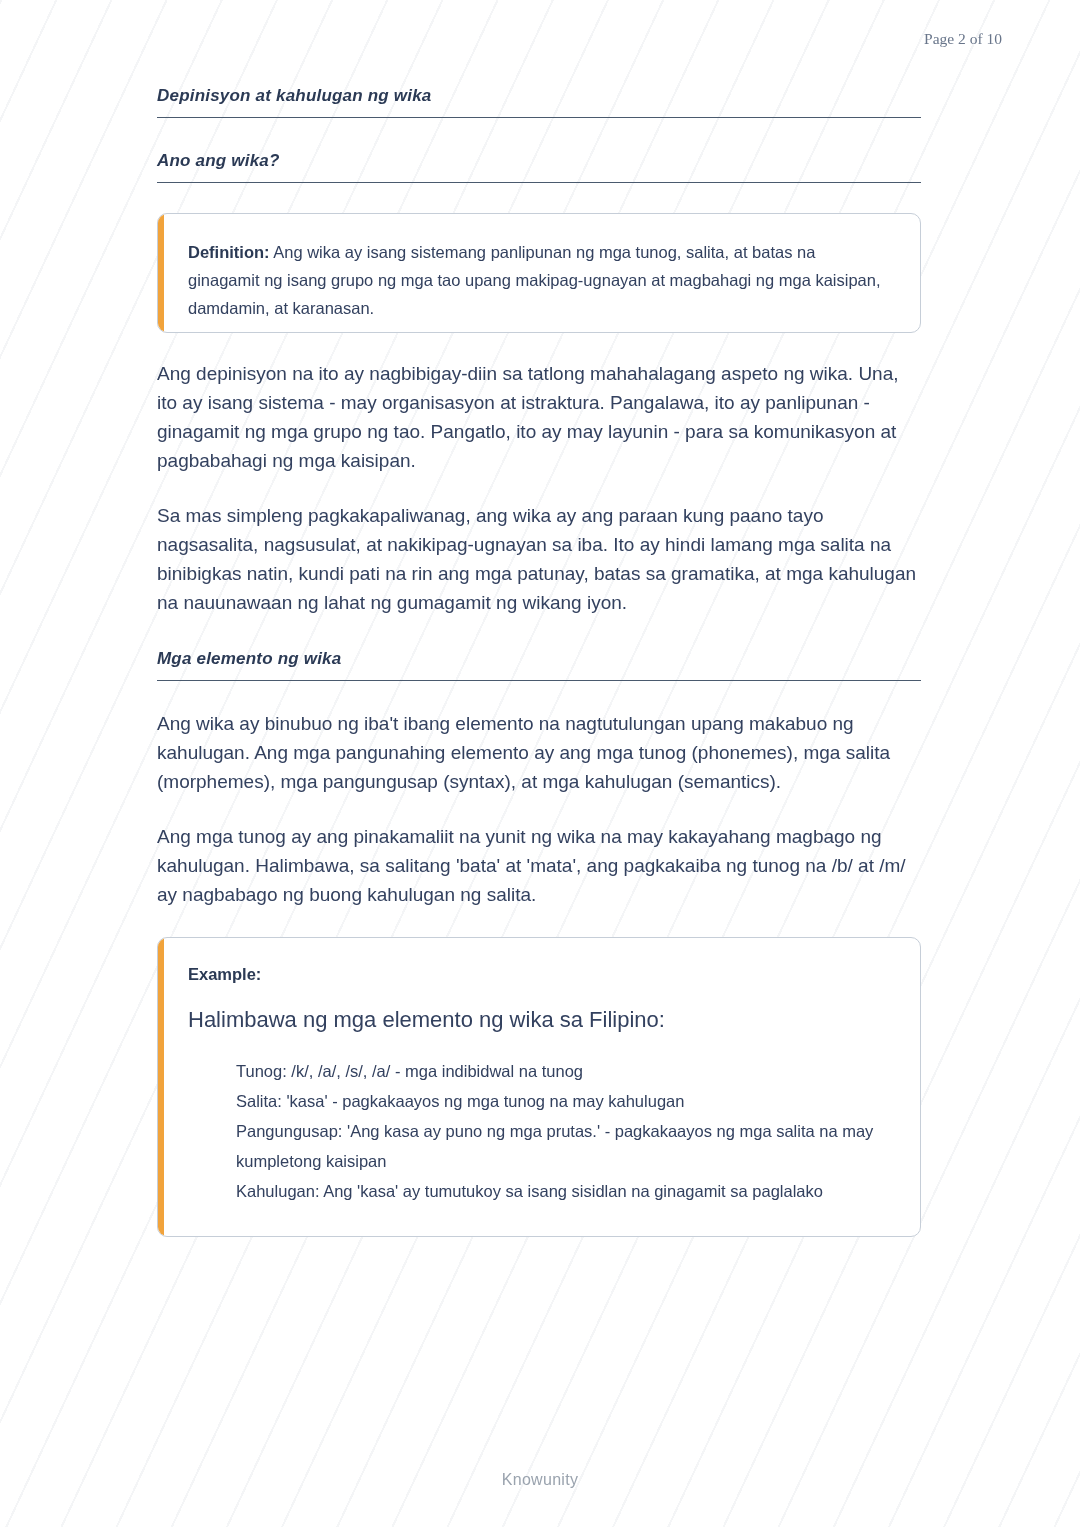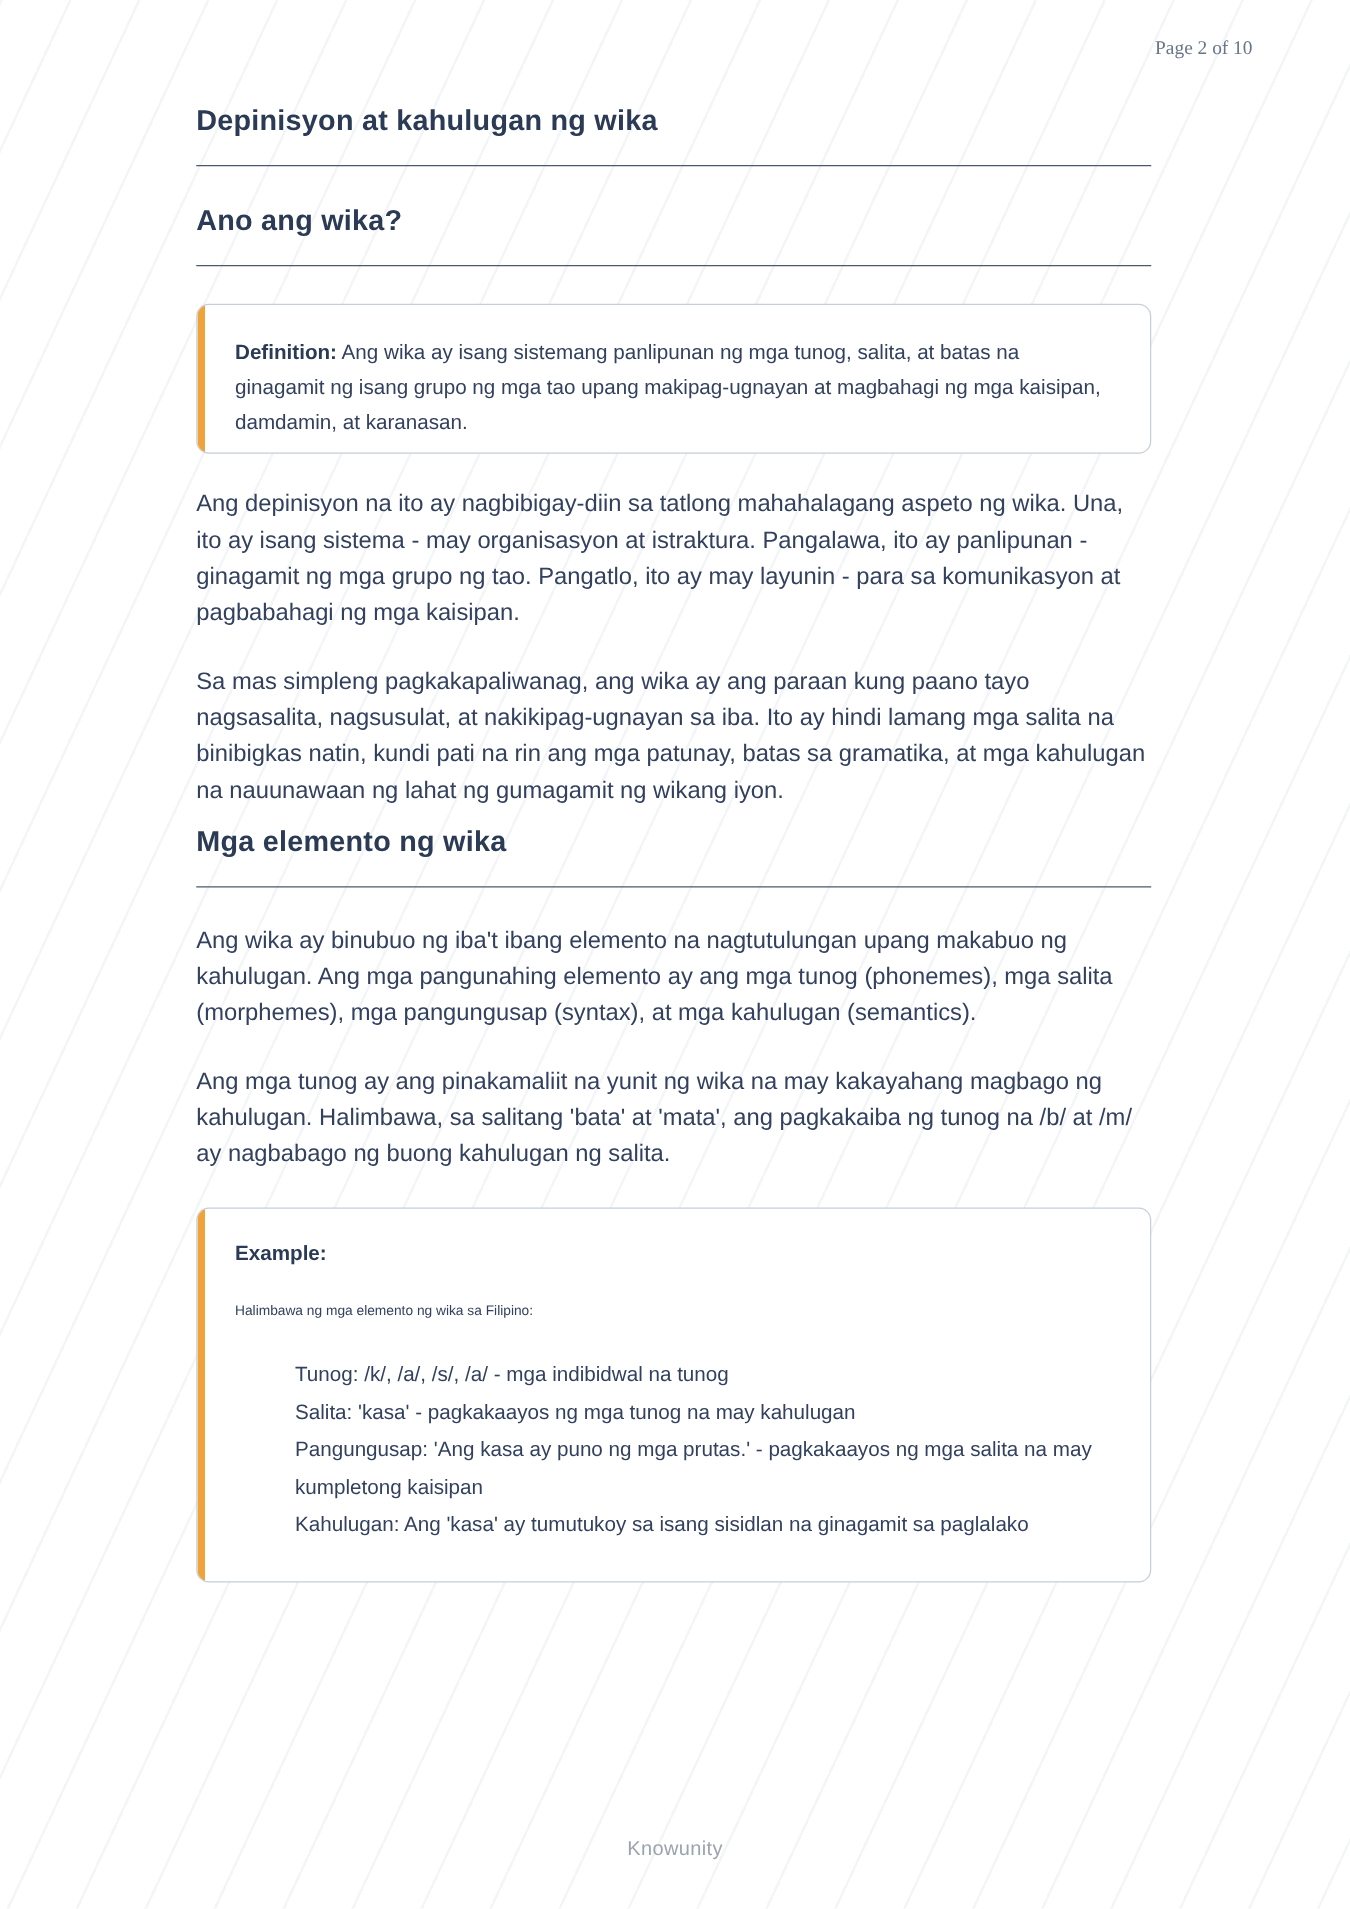--- a/index.html
+++ b/index.html
@@ -32,30 +32,31 @@
   }
 
   .content {
     position:absolute;
     left:157px;
     top:86px;
     width:764px;
   }
 
   .sec-heading {
-    font-size:23px;
+    font-size:17px;
     font-weight:bold;
     letter-spacing:0.2px;
     color:var(--heading_text,#2b3a55);
     line-height:20px;
-    padding-bottom:26px;
+    padding-bottom:11px;
     border-bottom:1px solid #4a5a6e;
+    font-style:italic;
   }
   .sec-heading.sub { margin-top:33px; }
-  .sec-heading.elements { margin-top:16px; }
+  .sec-heading.elements { margin-top:32px; }
 
   .callout {
     position:relative;
     margin-top:30px;
     border:1px solid #c6ced8;
     border-radius:10px;
     background:#ffffff;
     overflow:hidden;
     padding:24px 30px 10px 30px;
   }
@@ -81,21 +82,21 @@
     line-height:29px;
     color:var(--body_text,#33415f);
   }
   .para.first-after-box { margin-top:26px; }
   .para.after-heading { margin-top:28px; }
 
   .callout.example { margin-top:28px; padding:26px 22px 30px 30px; }
   .callout.example .box-label { display:block; font-size:16.5px; line-height:20px; }
   .callout.example .example-intro {
     margin-top:26px;
-    font-size:11px;
+    font-size:22px;
     line-height:20px;
   }
   .callout.example .example-lines { margin-top:26px;margin-left:48px; }
   .callout.example .example-line {
     font-size:16.5px;
     line-height:30px;
   }
 
   .footer-brand {
     position:absolute;

